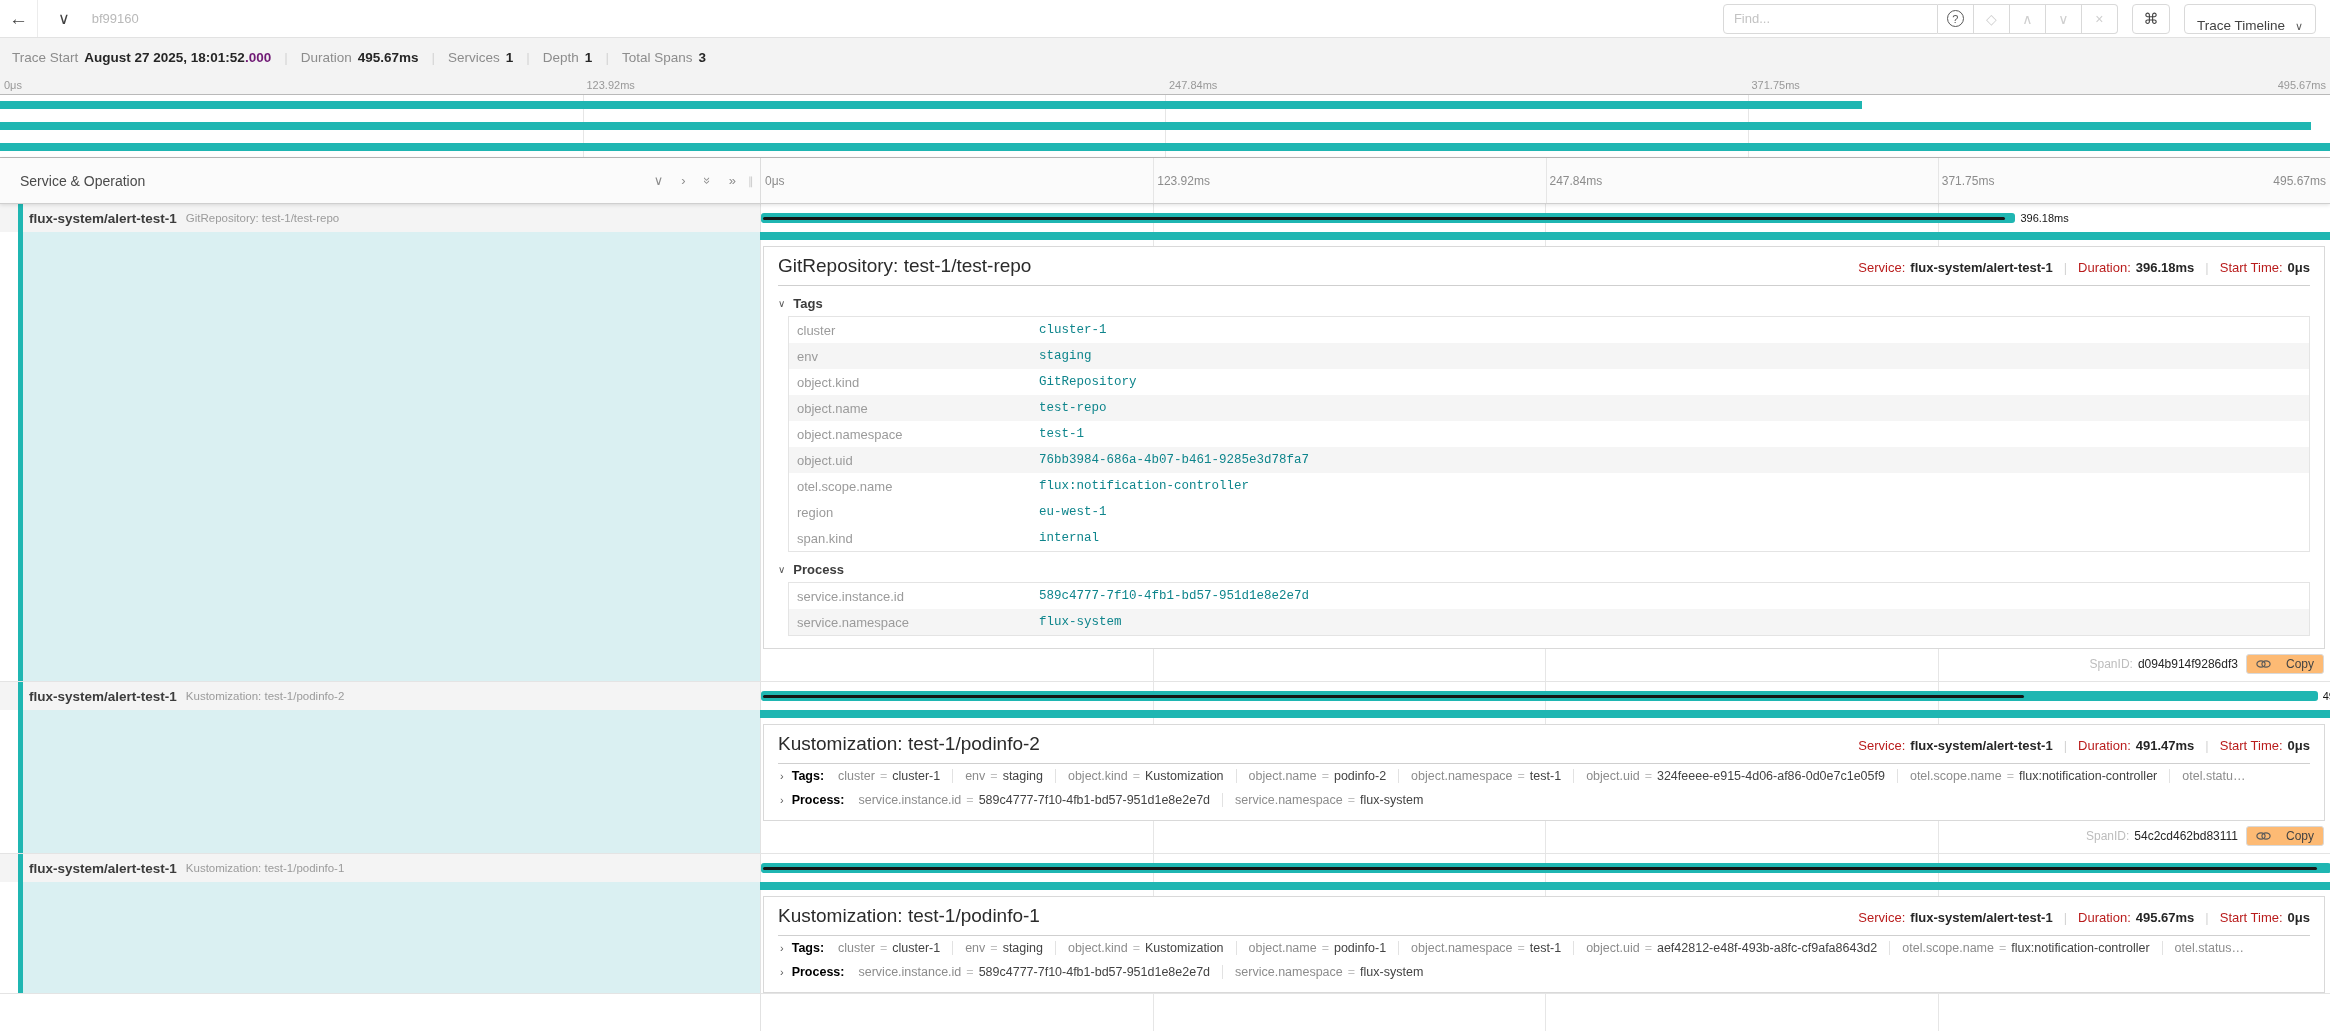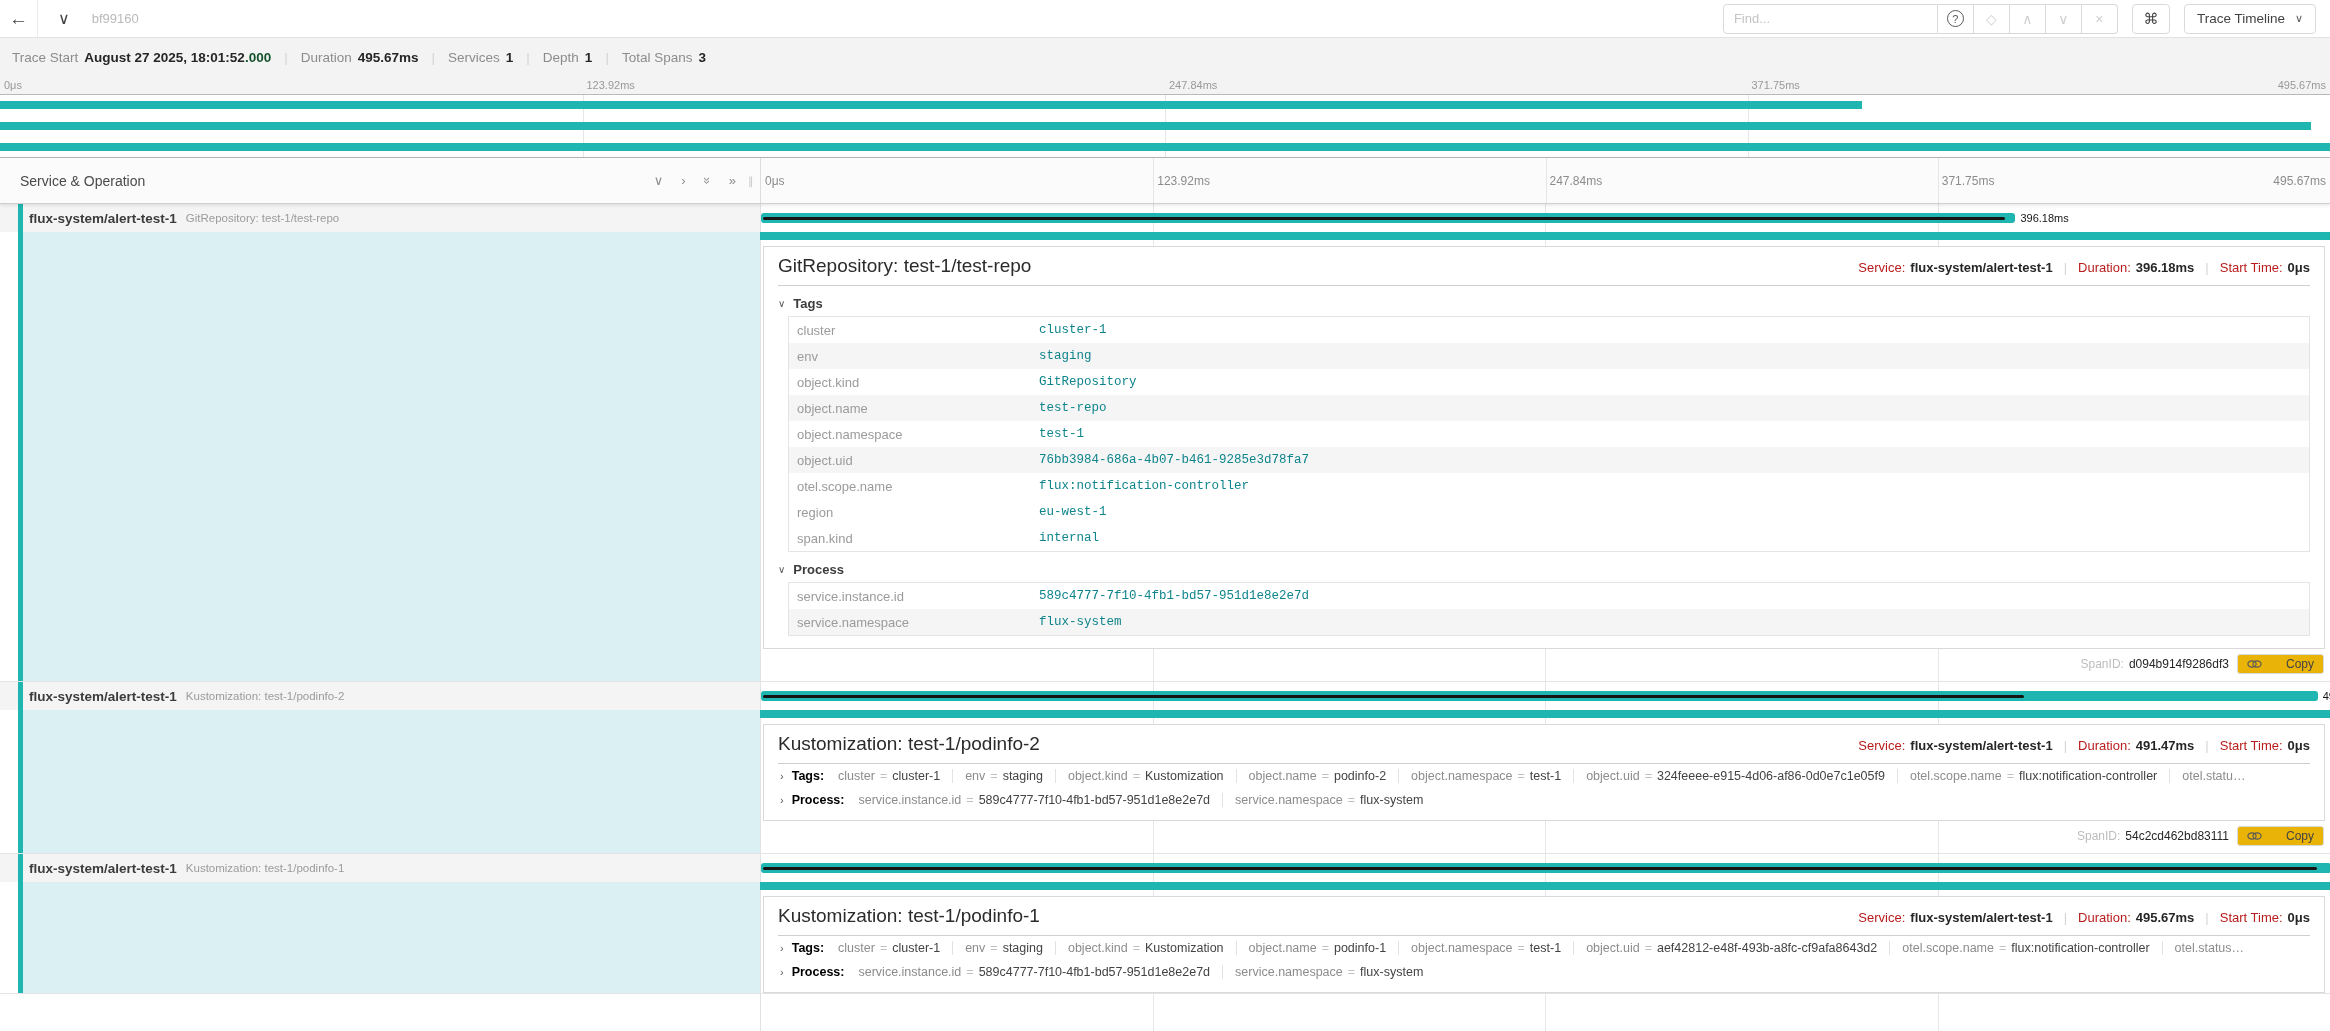--- a/index.html
+++ b/index.html
@@ -14,28 +14,28 @@
   .hdr-title{font-size:19px;font-weight:500;color:#2b2b2b;white-space:nowrap;}
   .hdr-traceid{font-size:13px;color:#b9b9b9;margin-left:10px;}
   .hdr-right{margin-left:auto;display:flex;align-items:center;padding-right:14px;}
   .find-input{width:215px;height:30px;border:1px solid #d9d9d9;border-radius:4px 0 0 4px;padding:0 10px;font-size:13px;color:#434343;outline:none;margin-left:44px;}
   .find-input::placeholder{color:#c3c3c3;}
   .tool-group{display:flex;height:30px;}
   .tg-btn{width:36px;border:1px solid #d9d9d9;border-left:none;display:flex;align-items:center;justify-content:center;font-size:14px;color:#cfcfcf;background:#fff;cursor:pointer;}
   .tg-btn:last-child{border-radius:0 4px 4px 0;}
   .help-circle{width:17px;height:17px;border:1px solid #595959;border-radius:50%;display:flex;align-items:center;justify-content:center;font-size:11px;color:#595959;}
   .cmd-btn{margin-left:14px;width:38px;height:30px;border:1px solid #d9d9d9;border-radius:4px;font-size:15px;color:#434343;background:#fff;display:flex;align-items:center;justify-content:center;cursor:pointer;}
-  .view-btn{margin-left:14px;height:30px;border:1px solid #d9d9d9;border-radius:4px;padding:0 12px;font-size:13.5px;color:#434343;display:flex;align-items:center;gap:10px;background:#fff;cursor:pointer;white-space:nowrap;}
+  .view-btn{margin-left:14px;height:30px;border:1px solid #d9d9d9;border-radius:4px;padding:0 12px;font-size:13.5px;color:#434343;display:flex;align-items:flex-end;gap:10px;background:#fff;cursor:pointer;white-space:nowrap;}
   .view-caret{font-size:11px;color:#595959;}
 
   
   .info-bar{height:38px;background:#f3f3f3;display:flex;align-items:center;padding-left:12px;font-size:13.5px;white-space:nowrap;}
   .info-label{color:#8c8c8c;margin-right:6px;}
   .info-val{font-weight:700;color:var(--ink);}
-  .info-suffix{font-weight:700;color:#14532d;}
+  .info-suffix{font-weight:700;color:#701a75;}
   .info-sep{color:#d4d4d4;margin:0 13px;}
 
   
   .mm-ruler{height:18px;background:#f3f3f3;position:relative;font-size:11px;color:#999;}
   .tick-label{position:absolute;top:50%;transform:translateY(-50%);white-space:nowrap;}
   .mm-canvas{height:64px;background:#fff;border-top:1px solid #b9b9b9;border-bottom:1px solid #b9b9b9;position:relative;}
   .mm-bar{position:absolute;left:0;height:8px;background:var(--teal);}
   .vline{position:absolute;top:0;bottom:0;width:1px;background:#e6e6e6;}
   .p25{left:25%;} .p50{left:50%;} .p75{left:75%;}
 
@@ -89,21 +89,21 @@
   .sum-chev{font-size:11px;color:#595959;margin:0 8px 0 2px;}
   .sum-label{font-weight:700;color:#000000;margin-right:2px;}
   .sum-item{padding:0 12px;border-right:1px solid #e2e2e2;}
   .sum-item:last-child{border-right:none;}
   .sum-key{color:#8c8c8c;}
   .sum-eq{color:#bfbfbf;margin:0 5px;}
   .sum-val{color:#434343;}
   .detail-footer{display:flex;justify-content:flex-end;align-items:center;height:24px;margin:3px 6px 5px 0;font-size:12px;}
   .fid-label{color:#bdbdbd;}
   .fid-val{color:var(--ink);margin:0 8px 0 5px;}
-  .copy-btn{display:inline-flex;align-items:center;gap:24px;border:1px solid #d9d9d9;background:#eab308;border-radius:3px;padding:2px 9px;font-size:12px;color:#434343;cursor:pointer;}
+  .copy-btn{display:inline-flex;align-items:center;gap:15px;border:1px solid #d9d9d9;background:#fdba74;border-radius:3px;padding:2px 9px;font-size:12px;color:#434343;cursor:pointer;}
 </style>
 </head>
 <body>
 
 <div class="app">
 
   <div class="top-header">
     <div class="back-btn">
         <span>←</span>
       </div>

